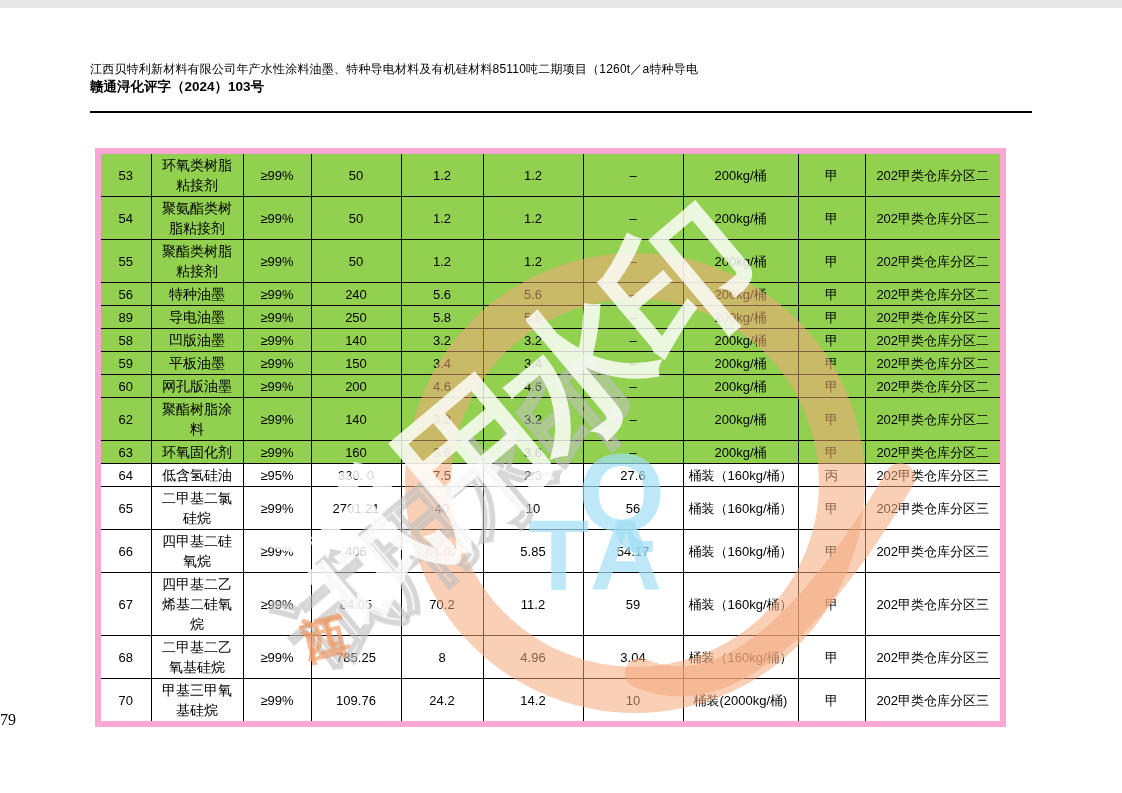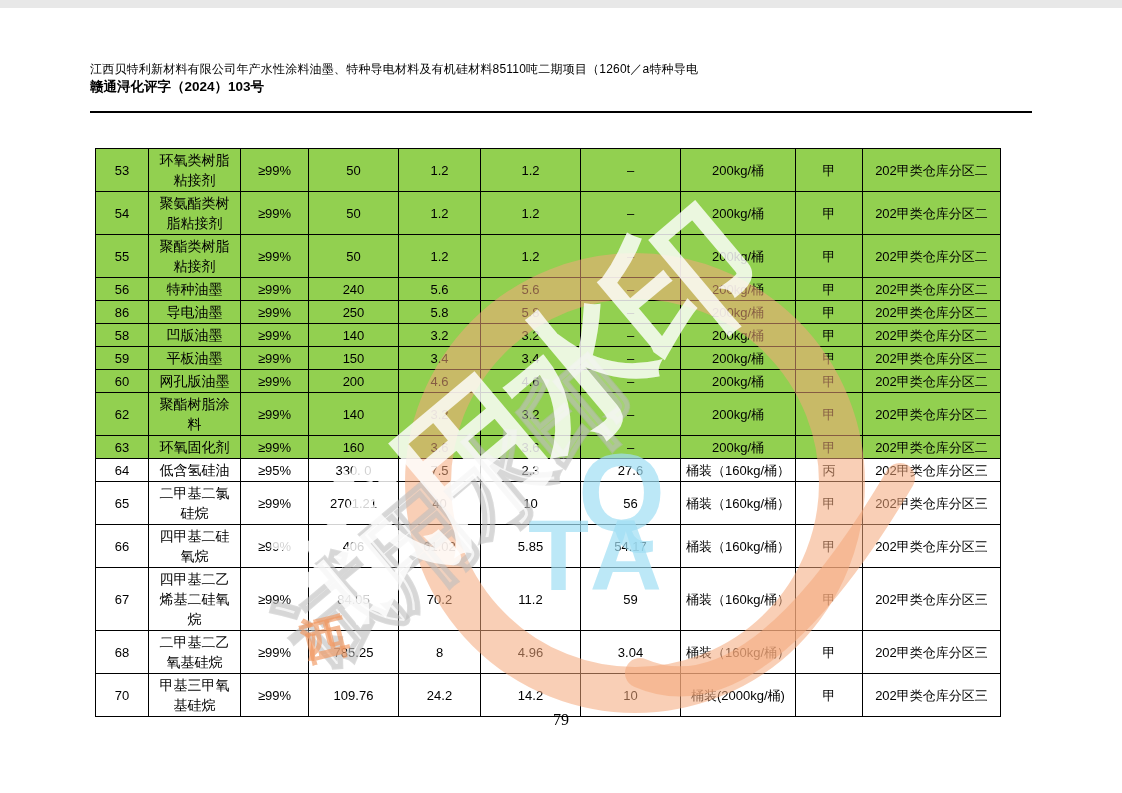--- a/index.html
+++ b/index.html
@@ -17,21 +17,21 @@
   .tbl-wrap { position:absolute; left:95px; top:140px; }
   table { border-collapse:collapse; table-layout:fixed; width:905px; }
   td {
     border:1px solid #000; text-align:center; vertical-align:middle;
     font-size:13px; line-height:17px; padding:1px 2px; color:#000;
     word-break:break-all;
   }
   td.c1 { font-size:14px; line-height:20px; padding:1px 10px; }
   tr.green td { background:#92d050; }
   tr.white td { background:#ffffff; }
-  table { border:1px solid #f9a8d4; }
+  table { border:6px solid #f9a8d4; }
   
   .wm-layer { position:absolute; inset:0; pointer-events:none; z-index:5; }
   .wm-ring {
     position:absolute; left:405px; top:245px; width:460px; height:460px;
     border:46px solid rgba(244,168,122,0.55); border-radius:50%;
   }
   .wm-q {
     position:absolute; left:578px; top:420px; font-size:112px; font-weight:700;
     color:rgba(160,222,243,0.70);
   }
@@ -53,21 +53,21 @@
     -webkit-text-stroke:2px rgba(185,185,185,0.50);
     transform:rotate(-40deg); transform-origin:0 0;
   }
   .wm-side-text {
     position:absolute; left:282px; top:570px; writing-mode:vertical-rl;
     font-size:46px; font-weight:700; letter-spacing:8px;
     color:rgba(240,150,95,0.65); transform:rotate(-14deg);
   }
   
   .page-number {
-    position:absolute; left:0; top:703px; width:1122px; text-align:center;
+    position:absolute; left:0; top:703px; width:1122px; text-align:left;
     font-size:16px; color:#000; font-family:"Liberation Serif","DejaVu Serif",serif;
   }
 </style>
 </head>
 <body>
 
 <div class="page">
 
   <div class="doc-header">
     <div class="h-line">江西贝特利新材料有限公司年产水性涂料油墨、特种导电材料及有机硅材料85110吨二期项目（1260t／a特种导电</div>
@@ -132,21 +132,21 @@
             <td class="c2">≥99%</td>
             <td class="c3">240</td>
             <td class="c4">5.6</td>
             <td class="c5">5.6</td>
             <td class="c6">–</td>
             <td class="c7">200kg/桶</td>
             <td class="c8">甲</td>
             <td class="c9">202甲类仓库分区二</td>
           </tr>
           <tr class="green">
-            <td class="c0">86</td>
+            <td class="c0">89</td>
             <td class="c1">导电油墨</td>
             <td class="c2">≥99%</td>
             <td class="c3">250</td>
             <td class="c4">5.8</td>
             <td class="c5">5.8</td>
             <td class="c6">–</td>
             <td class="c7">200kg/桶</td>
             <td class="c8">甲</td>
             <td class="c9">202甲类仓库分区二</td>
           </tr>

